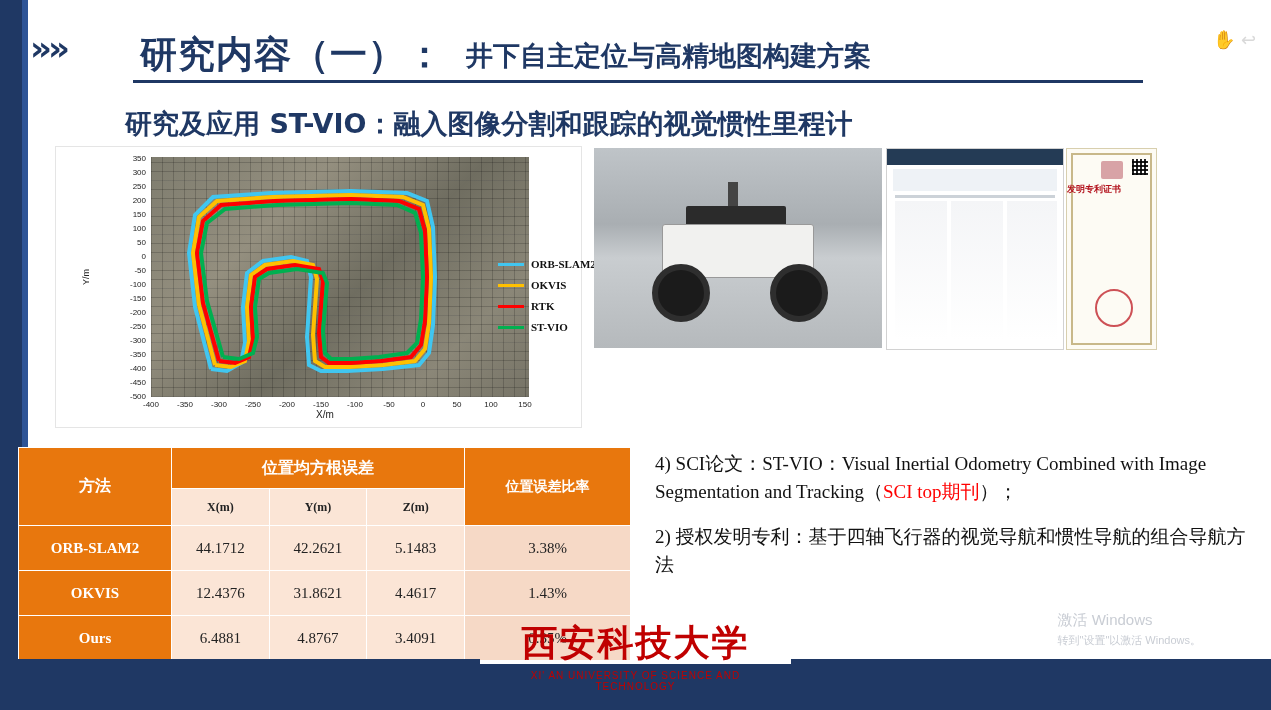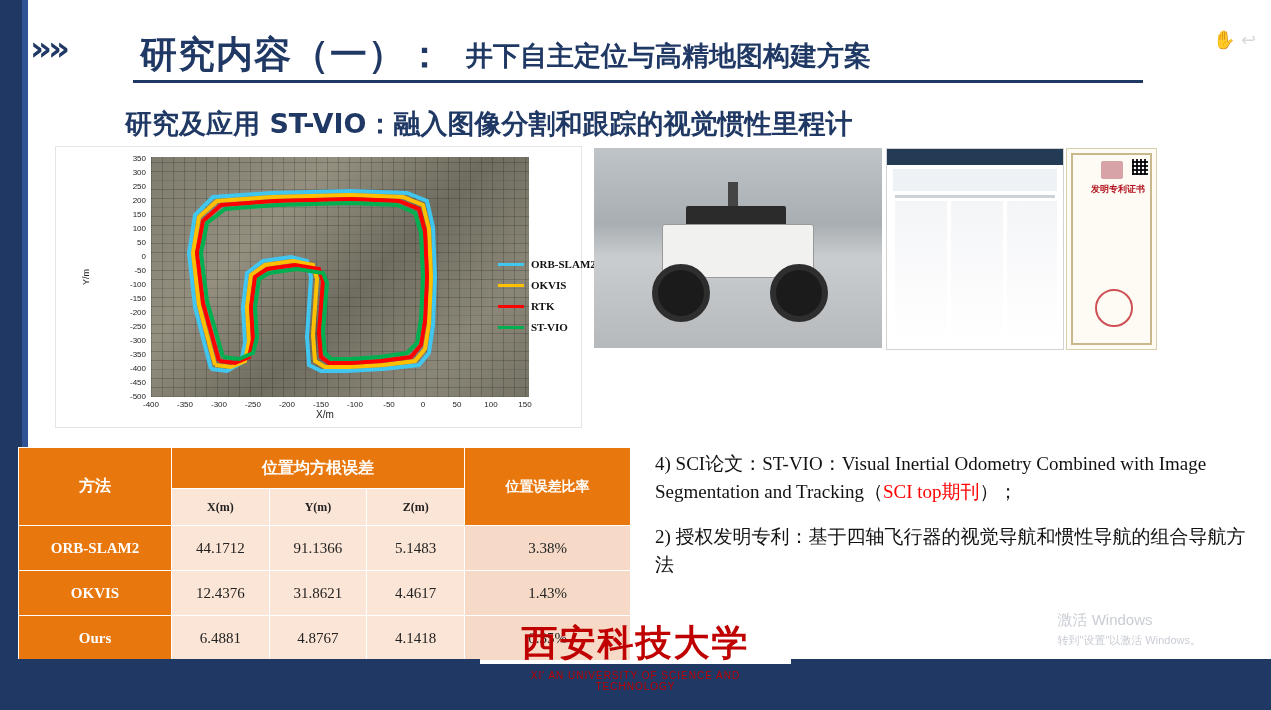--- a/index.html
+++ b/index.html
@@ -57,21 +57,21 @@
   .wheel{position:absolute;width:46px;height:46px;border-radius:50%;background:#1b1b1b;border:6px solid #2e2e2e;}
   .wheel.w1{left:58px;top:116px;}
   .wheel.w2{left:176px;top:116px;}
   .photo-paper{left:292px;width:176px;background:#ffffff;border:1px solid #d2d2d2;}
   .paper-hdr{position:absolute;left:0;top:0;width:100%;height:16px;background:#243b55;}
   .paper-band{position:absolute;left:6px;top:20px;width:164px;height:22px;background:#eef2f6;}
   .paper-line{position:absolute;left:8px;height:3px;background:#ccd2d8;}
   .paper-col{position:absolute;top:52px;height:140px;background:linear-gradient(180deg,#f4f5f7,#ffffff);}
   .photo-patent{left:472px;width:89px;background:#fdfbf4;border:1px solid #d8cfae;}
   .patent-border{position:absolute;left:4px;top:4px;right:4px;bottom:4px;border:2px solid #c8b88a;}
-  .patent-title{position:absolute;left:0;right:11px;top:34px;text-align:right;font-size:9px;color:#b3121d;font-weight:bold;}
+  .patent-title{position:absolute;left:0;right:11px;top:34px;text-align:left;font-size:9px;color:#b3121d;font-weight:bold;}
   .patent-seal{position:absolute;left:50%;margin-left:-17px;bottom:22px;width:34px;height:34px;border-radius:50%;border:2px solid #c4323a;opacity:.85;}
   .patent-emblem{position:absolute;left:50%;margin-left:-11px;top:12px;width:22px;height:18px;background:#d8a3a6;border-radius:2px;}
   .qr{position:absolute;right:8px;top:10px;width:16px;height:16px;background:
      repeating-linear-gradient(0deg,#222 0 2px,#fff 2px 4px),
      repeating-linear-gradient(90deg,#222 0 2px,#fff 2px 4px);
      background-blend-mode:multiply;}
 
   
   table.results{position:absolute;left:18px;top:447px;width:613px;border-collapse:collapse;table-layout:fixed;}
   table.results td, table.results th{border:1px solid #ffffff;text-align:center;font-family:"Liberation Serif",serif;}
@@ -221,36 +221,36 @@
       <td class="th-orange-sm" rowspan="2" style="width:163px">位置误差比率</td>
     </tr>
     <tr>
       <td class="cell-head-sub" style="width:100px;height:34px">X(m)</td>
       <td class="cell-head-sub" style="width:100px">Y(m)</td>
       <td class="cell-head-sub" style="width:100px">Z(m)</td>
     </tr>
     <tr>
       <td class="row-label" style="height:42px">ORB-SLAM2</td>
       <td class="cell-val">44.1712</td>
-      <td class="cell-val">91.1366</td>
+      <td class="cell-val">42.2621</td>
       <td class="cell-val">5.1483</td>
       <td class="cell-val-alt">3.38%</td>
     </tr>
     <tr>
       <td class="row-label" style="height:42px">OKVIS</td>
       <td class="cell-val">12.4376</td>
       <td class="cell-val">31.8621</td>
       <td class="cell-val">4.4617</td>
       <td class="cell-val-alt">1.43%</td>
     </tr>
     <tr>
       <td class="row-label" style="height:42px">Ours</td>
       <td class="cell-val">6.4881</td>
       <td class="cell-val">4.8767</td>
-      <td class="cell-val">4.1418</td>
+      <td class="cell-val">3.4091</td>
       <td class="cell-val-alt">0.35%</td>
     </tr>
   </tbody>
     </table>
 
   <div class="rtext">
     <p>
       <span>4) SCI论文：ST-VIO：Visual Inertial Odometry Combined with Image Segmentation and Tracking（</span><span class="red">SCI top期刊</span><span>）；</span>
     </p>
     <p>2) 授权发明专利：基于四轴飞行器的视觉导航和惯性导航的组合导航方法</p>

